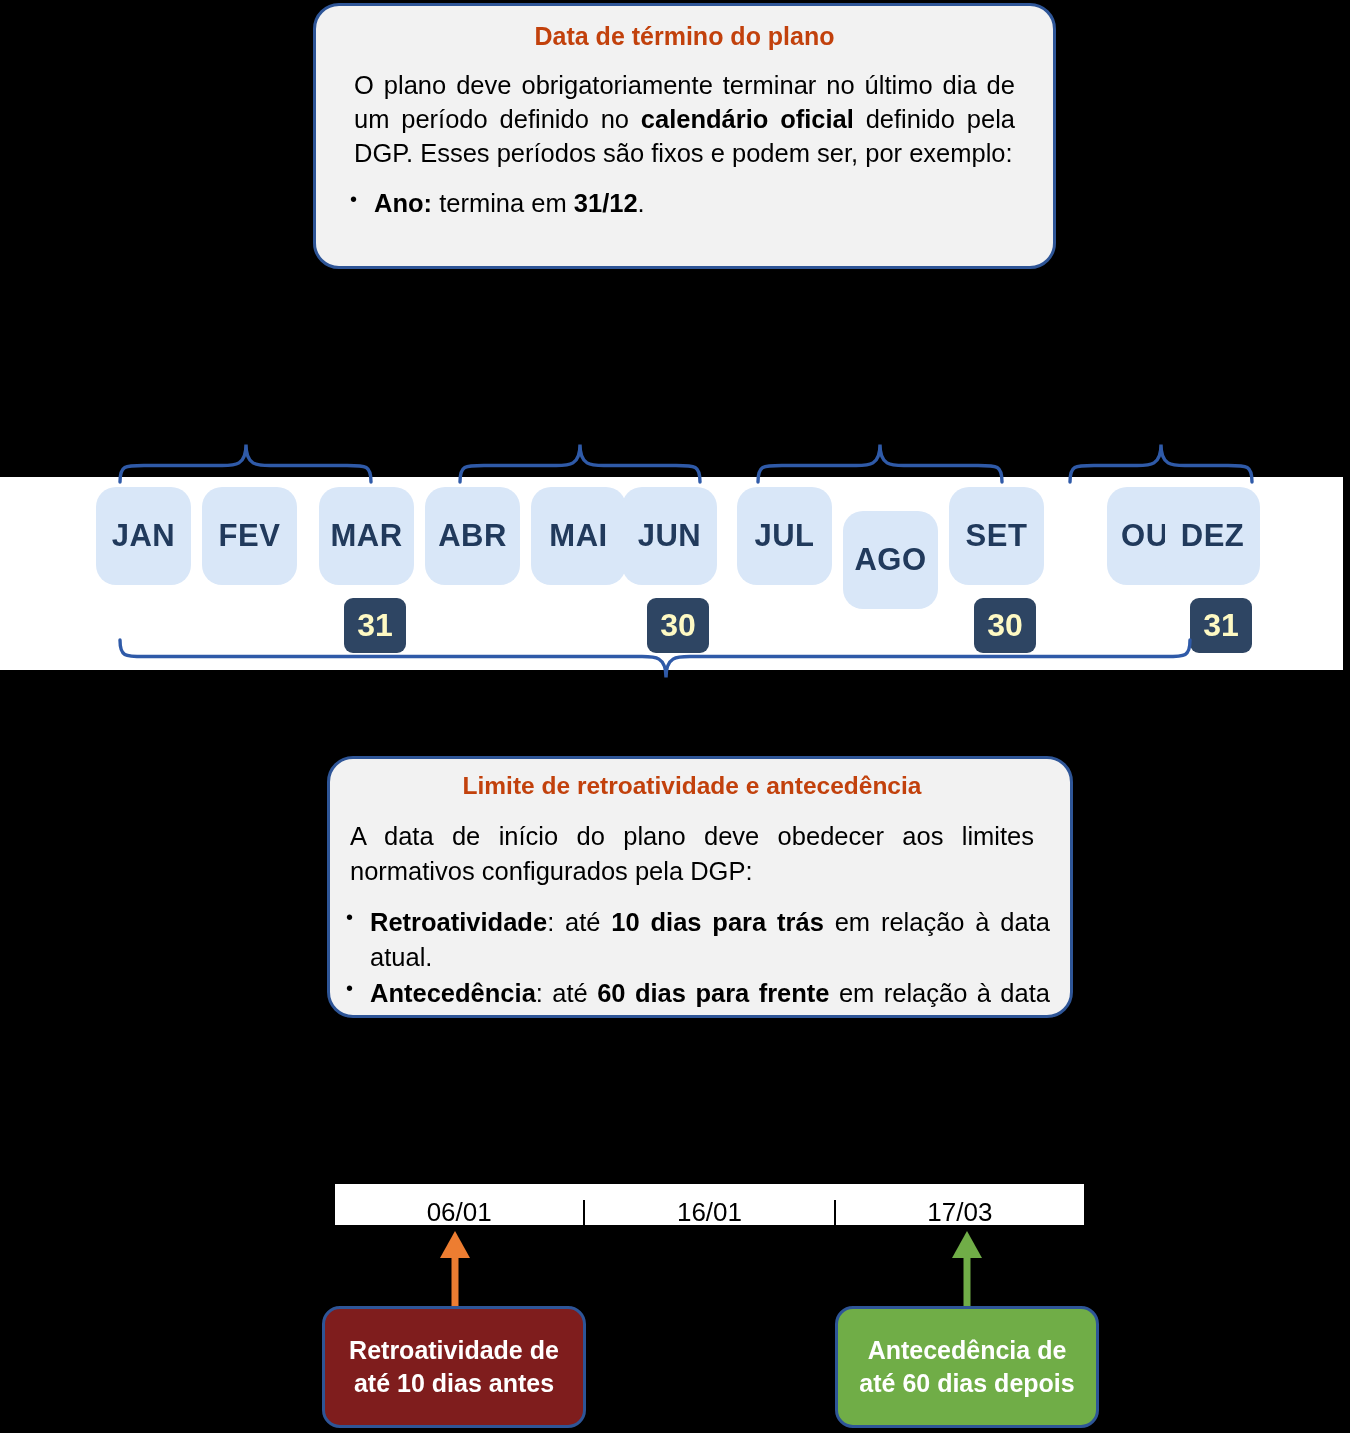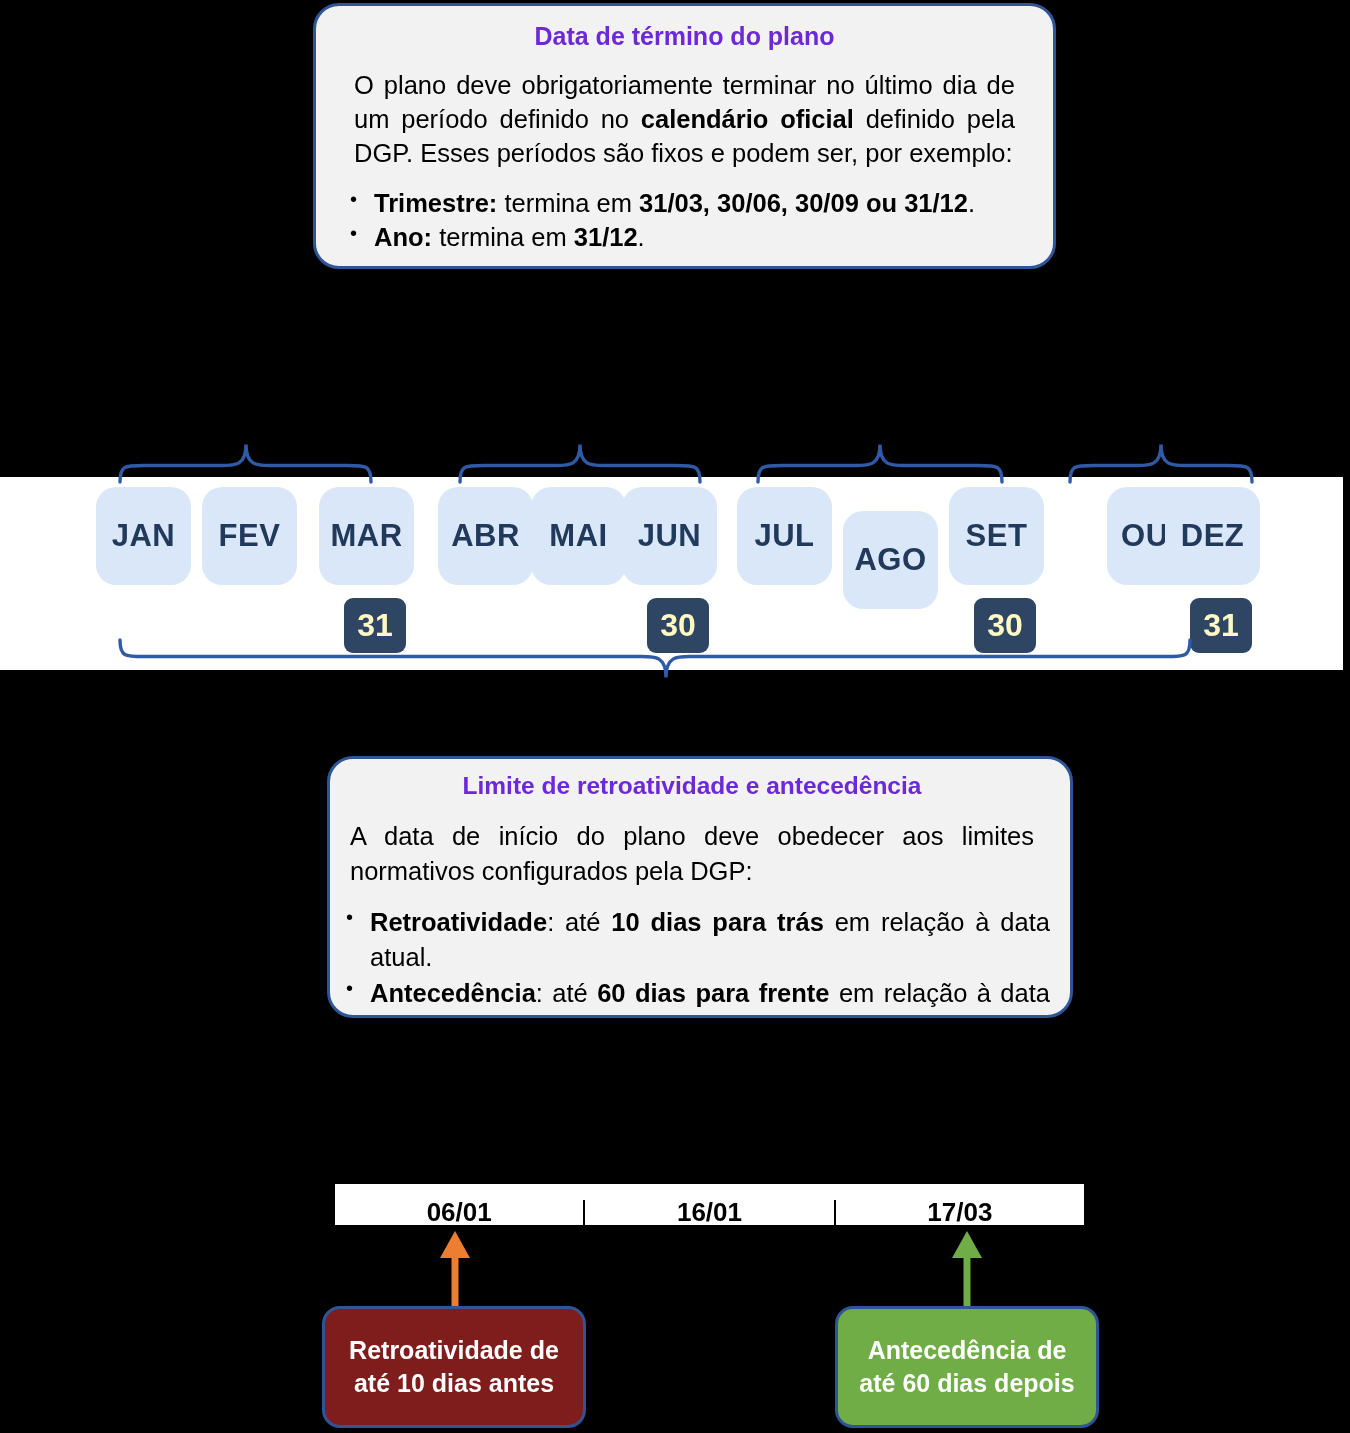--- a/index.html
+++ b/index.html
@@ -22,21 +22,21 @@
     background: #f2f2f2;
     border: 3px solid #2e5597;
     border-radius: 26px;
     box-sizing: border-box;
     color: #000000;
     box-shadow: 0 2px 3px rgba(0,0,0,.35);
   }
   .callout .ctitle {
     text-align: center;
     font-weight: bold;
-    color: #6d28d9;
+    color: #c2410c;
   }
   .callout p {
     margin: 16px;
     text-align: justify;
     text-justify: inter-word;
   }
   .callout ul {
     margin: 0;
     padding: 0;
     list-style: none;
@@ -132,21 +132,21 @@
     background: #ffffff;
     border: 2px solid #000000;
     box-sizing: border-box;
   }
   #date-table .cell {
     flex: 1 1 0;
     display: flex;
     align-items: center;
     justify-content: center;
     font-size: 26px;
-    font-weight: bold;
+    font-weight: normal;
     color: #000000;
     border-right: 2px solid #000000;
     box-sizing: border-box;
     margin-top: 16px;
   }
   #date-table .cell:last-child { border-right: none; }
 
   
   .tagbox {
     position: absolute;
@@ -171,38 +171,37 @@
 </style>
 </head>
 <body>
 
 <div id="stage">
 
   <div class="callout" id="box-end">
     <div class="ctitle">Data de término do plano</div>
     <p><span>O plano deve obrigatoriamente terminar no último dia de um período definido no </span><b>calendário oficial</b><span> definido pela DGP. Esses períodos são fixos e podem ser, por exemplo:</span></p>
     <ul>
-      <li><b>Trimestre:</b><span> termina em </span><b>31/03, 30/06, 30/09 ou 31/12</b><span>.</span></li>
       <li><b>Ano:</b><span> termina em </span><b>31/12</b><span>.</span></li>
     </ul>
   </div>
 
   <div id="band"></div>
 
   <div id="months-layer">
       <div class="month" style="left: 96px;">
         <span>JAN</span>
       </div>
       <div class="month" style="left: 202px;">
         <span>FEV</span>
       </div>
       <div class="month" style="left: 319px;">
         <span>MAR</span>
       </div>
-      <div class="month" style="left: 438px;">
+      <div class="month" style="left: 425px;">
         <span>ABR</span>
       </div>
       <div class="month" style="left: 531px;">
         <span>MAI</span>
       </div>
       <div class="month" style="left: 622px;">
         <span>JUN</span>
       </div>
       <div class="month" style="left: 737px;">
         <span>JUL</span>

